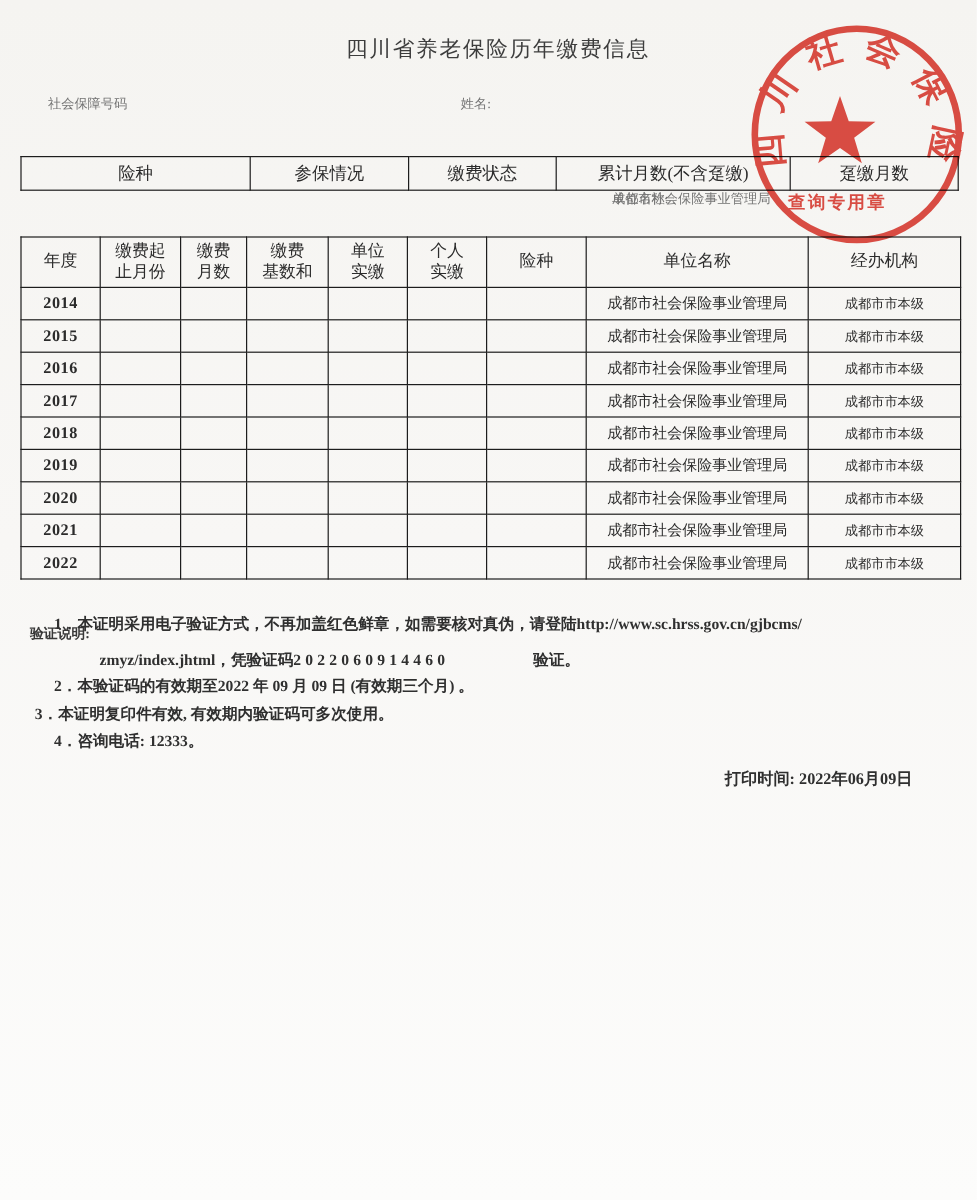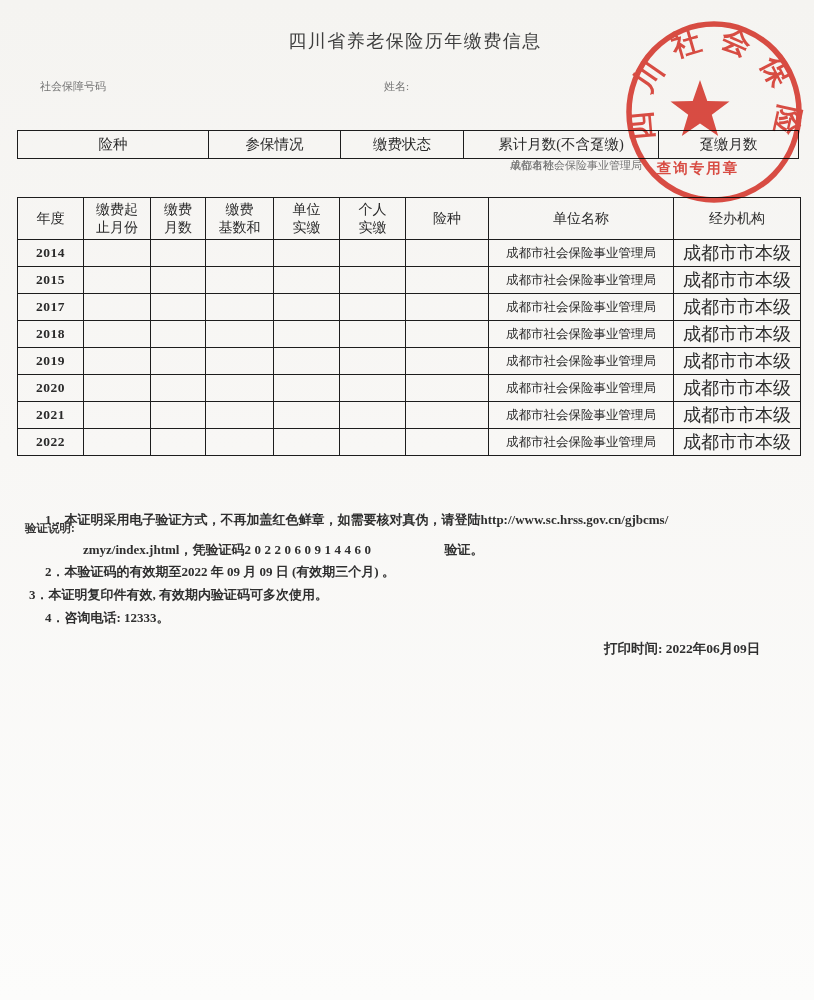--- a/index.html
+++ b/index.html
@@ -22,21 +22,21 @@
         font-weight:normal;padding:0 6px;overflow:hidden;color:#2b2b2b;}
   .summary-table{left:17px;top:130px;width:781px;}
   .summary-table th{height:27px;font-size:14.5px;}
   .summary-table td{height:27px;font-size:14.5px;}
   .summary-table td.c-type{padding:0 1px;letter-spacing:-0.5px;}
   .history-table{left:17px;top:197px;width:783px;}
   .history-table th{height:41px;font-size:14px;white-space:pre-line;line-height:18px;}
   .history-table td{height:26px;font-size:12px;}
   .history-table td.c-year{font-size:13.5px;font-weight:bold;letter-spacing:0.5px;}
   .history-table td.c-unitname{font-size:12.5px;}
-  .history-table td.c-agency{font-size:18px;margin-top:48px;}
+  .history-table td.c-agency{font-size:11px;margin-top:48px;}
   .notes{position:absolute;left:0;top:0;}
   .notes-label{position:absolute;left:25px;top:521px;font-size:11.5px;font-weight:bold;color:#383838;white-space:nowrap;}
   .note-line{position:absolute;font-size:13px;font-weight:bold;color:#2f2f2f;white-space:nowrap;}
   .nl1{left:45px;top:511px;}
   .nl2{left:83px;top:541px;}
   .nl3{left:45px;top:563px;}
   .nl4{left:29px;top:586px;}
   .nl5{left:45px;top:609px;}
   .code{letter-spacing:3.5px;}
   .gap{display:inline-block;width:70px;}
@@ -123,20 +123,31 @@
       <td></td>
       <td></td>
       <td></td>
       <td></td>
       <td></td>
       <td></td>
       <td class="c-unitname">成都市社会保险事业管理局</td>
       <td class="c-agency">成都市市本级</td>
     </tr>
       <tr>
+      <td class="c-year">2016</td>
+      <td></td>
+      <td></td>
+      <td></td>
+      <td></td>
+      <td></td>
+      <td></td>
+      <td class="c-unitname">成都市社会保险事业管理局</td>
+      <td class="c-agency">成都市市本级</td>
+    </tr>
+      <tr>
       <td class="c-year">2017</td>
       <td></td>
       <td></td>
       <td></td>
       <td></td>
       <td></td>
       <td></td>
       <td class="c-unitname">成都市社会保险事业管理局</td>
       <td class="c-agency">成都市市本级</td>
     </tr>

